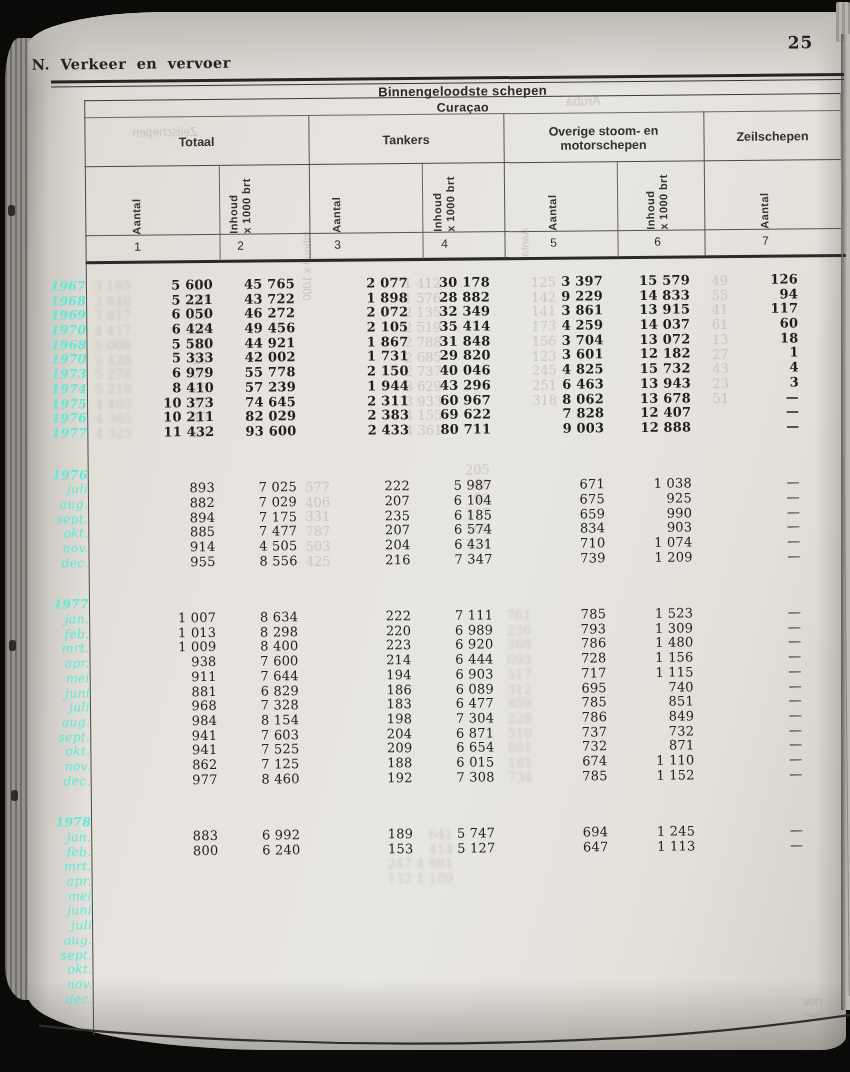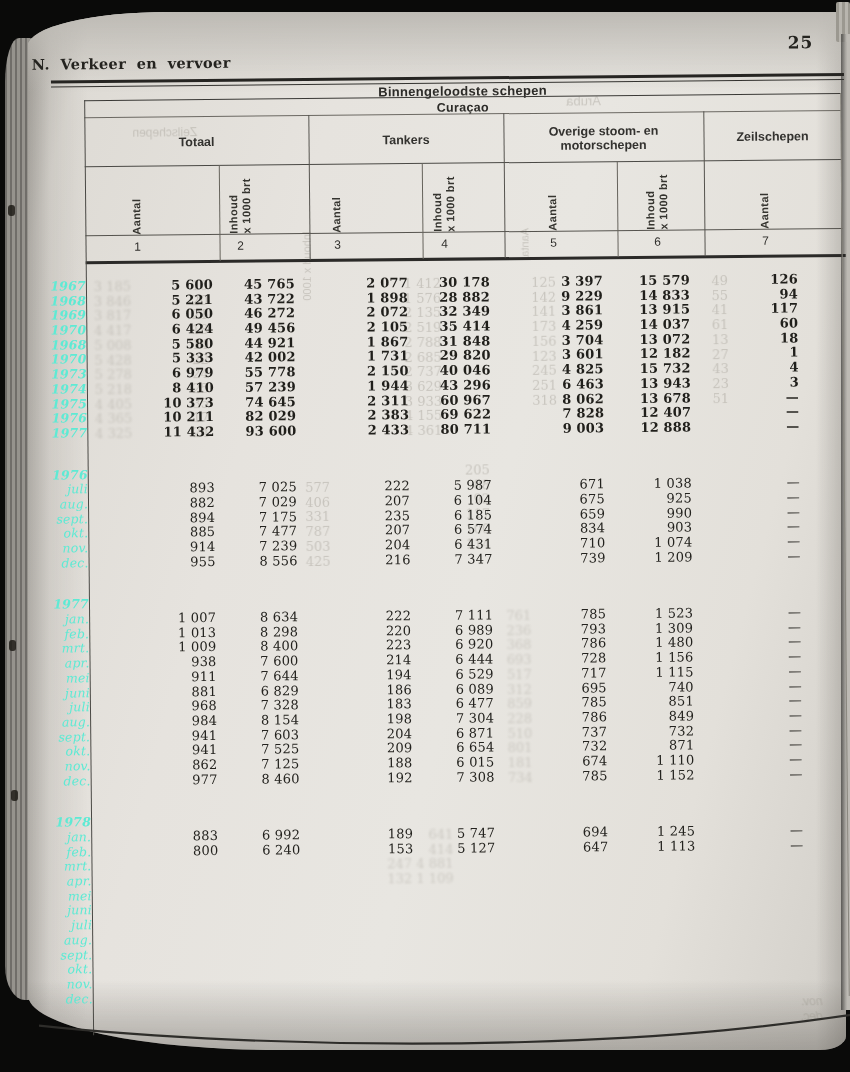--- a/index.html
+++ b/index.html
@@ -370,21 +370,21 @@
         <div class="cell">7 477</div>
         <div class="cell">207</div>
         <div class="cell">6 574</div>
         <div class="cell">834</div>
         <div class="cell">903</div>
         <div class="cell">—</div>
       </div>
       <div class="tb-row">
         <div class="rlabel">nov.</div>
         <div class="cell">914</div>
-        <div class="cell">7 239</div>
+        <div class="cell">4 505</div>
         <div class="cell">204</div>
         <div class="cell">6 431</div>
         <div class="cell">710</div>
         <div class="cell">1 074</div>
         <div class="cell">—</div>
       </div>
       <div class="tb-row">
         <div class="rlabel">dec.</div>
         <div class="cell">955</div>
         <div class="cell">8 556</div>
@@ -436,21 +436,21 @@
         <div class="cell">6 444</div>
         <div class="cell">728</div>
         <div class="cell">1 156</div>
         <div class="cell">—</div>
       </div>
       <div class="tb-row">
         <div class="rlabel">mei</div>
         <div class="cell">911</div>
         <div class="cell">7 644</div>
         <div class="cell">194</div>
-        <div class="cell">6 529</div>
+        <div class="cell">6 903</div>
         <div class="cell">717</div>
         <div class="cell">1 115</div>
         <div class="cell">—</div>
       </div>
       <div class="tb-row">
         <div class="rlabel">juni</div>
         <div class="cell">881</div>
         <div class="cell">6 829</div>
         <div class="cell">186</div>
         <div class="cell">6 089</div>

